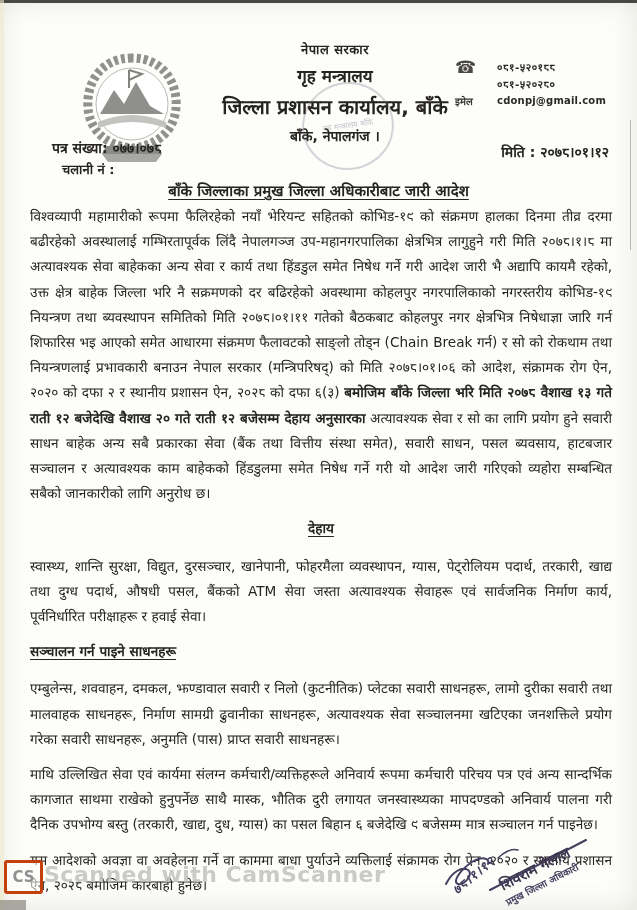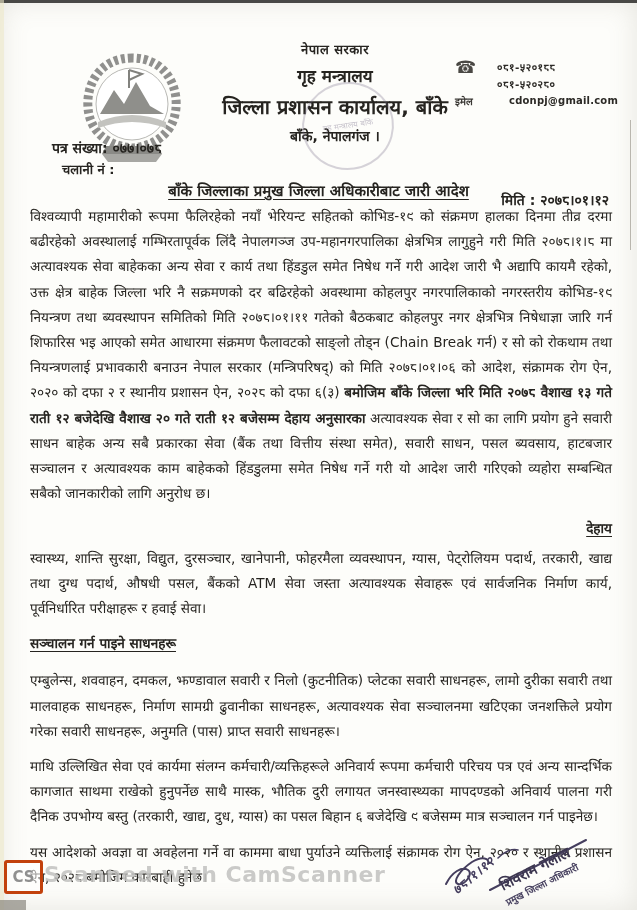--- a/index.html
+++ b/index.html
@@ -26,37 +26,37 @@
     border:2px solid rgba(110,100,130,.28);
     color:rgba(110,100,130,.38);font-size:8px;line-height:1.3;
     display:flex;align-items:center;justify-content:center;text-align:center;
     transform:rotate(-8deg);padding:6px;box-sizing:border-box;
   }
   .contact{position:absolute;left:455px;top:58px;font-size:10.5px;font-weight:bold;}
   .contact .row{display:flex;align-items:center;height:17px;}
   .contact .lab{width:42px;color:#3a3834;font-weight:bold;font-size:10px;}
   .contact .phone-glyph{font-size:17px;line-height:14px;color:#4a4844;}
   .contact .val{letter-spacing:.5px;color:#2c2a26;}
-  .contact .email{font-size:10px;letter-spacing:.2px;margin-left:12px;}
+  .contact .email{font-size:10px;letter-spacing:.2px;}
 
   .refline{position:absolute;left:52px;top:138px;font-size:14px;font-weight:bold;}
   .dispatchline{position:absolute;left:62px;top:160px;font-size:13px;font-weight:bold;text-align:right;}
-  .dateline{position:absolute;right:28px;top:142px;font-size:14px;font-weight:bold;margin-top:48px;}
+  .dateline{position:absolute;right:28px;top:142px;font-size:14px;font-weight:bold;}
 
   .doc-title{
     position:absolute;left:0;top:180px;width:637px;text-align:center;
     font-size:15px;font-weight:bold;
   }
   .doc-title span{text-decoration:underline;text-underline-offset:3px;margin-top:24px;}
 
   
   .doc-body{position:absolute;left:30px;top:204px;width:582px;font-size:13.6px;line-height:25.2px;text-align:justify;}
   .doc-body p{margin:0 0 10px 0;}
   .bold-seg{font-weight:bold;}
-  .center-head{text-align:right;font-weight:bold;margin:2px 0 4px 0;}
+  .center-head{text-align:center;font-weight:bold;margin:2px 0 12px 0;}
   .center-head span{text-decoration:underline;text-underline-offset:3px;}
   .sec-head{font-weight:bold;text-decoration:underline;text-underline-offset:3px;margin:4px 0 12px 0;text-align:left;}
 
   
   .sig{position:absolute;left:438px;top:832px;width:199px;height:78px;pointer-events:none;}
   .sig svg{position:absolute;left:0;top:0;}
   .sig-date{
     position:absolute;left:10px;top:34px;font-size:13px;font-weight:bold;color:#453e5e;
     transform:rotate(-40deg);font-style:italic;letter-spacing:1px;white-space:nowrap;
   }

